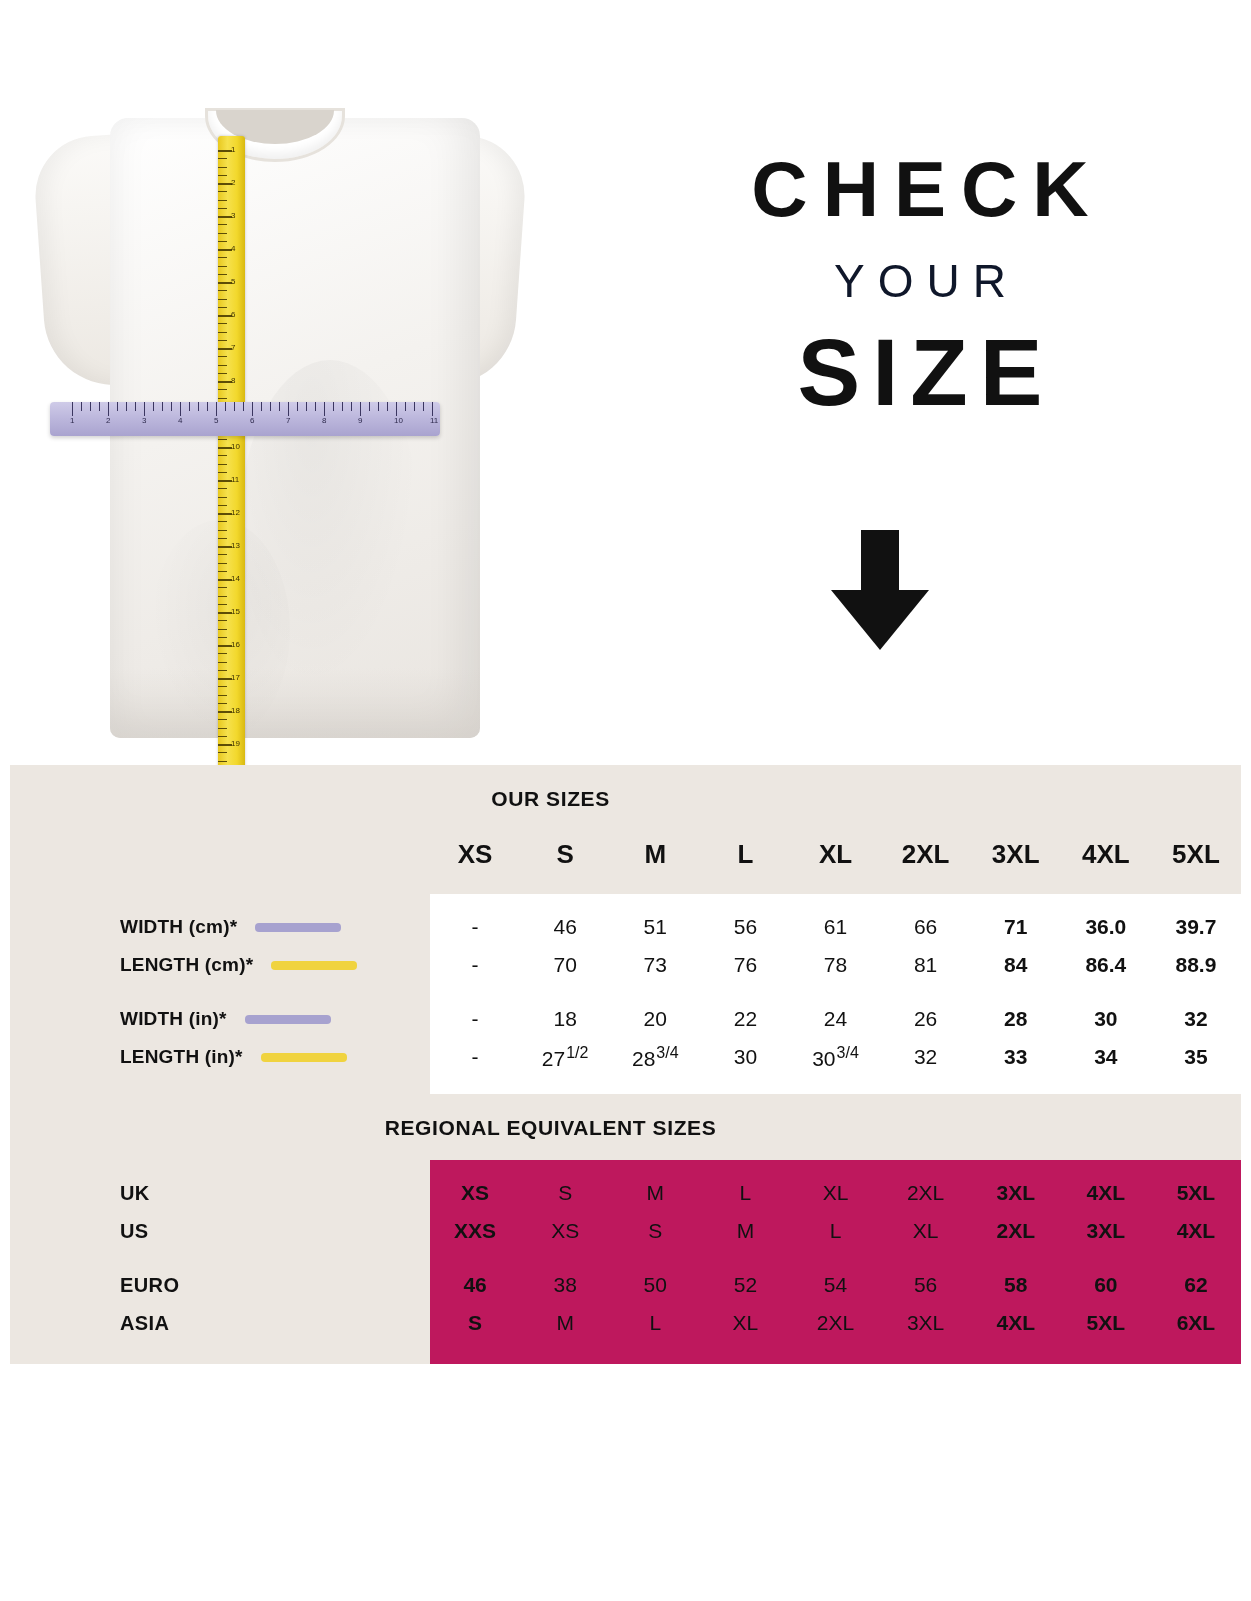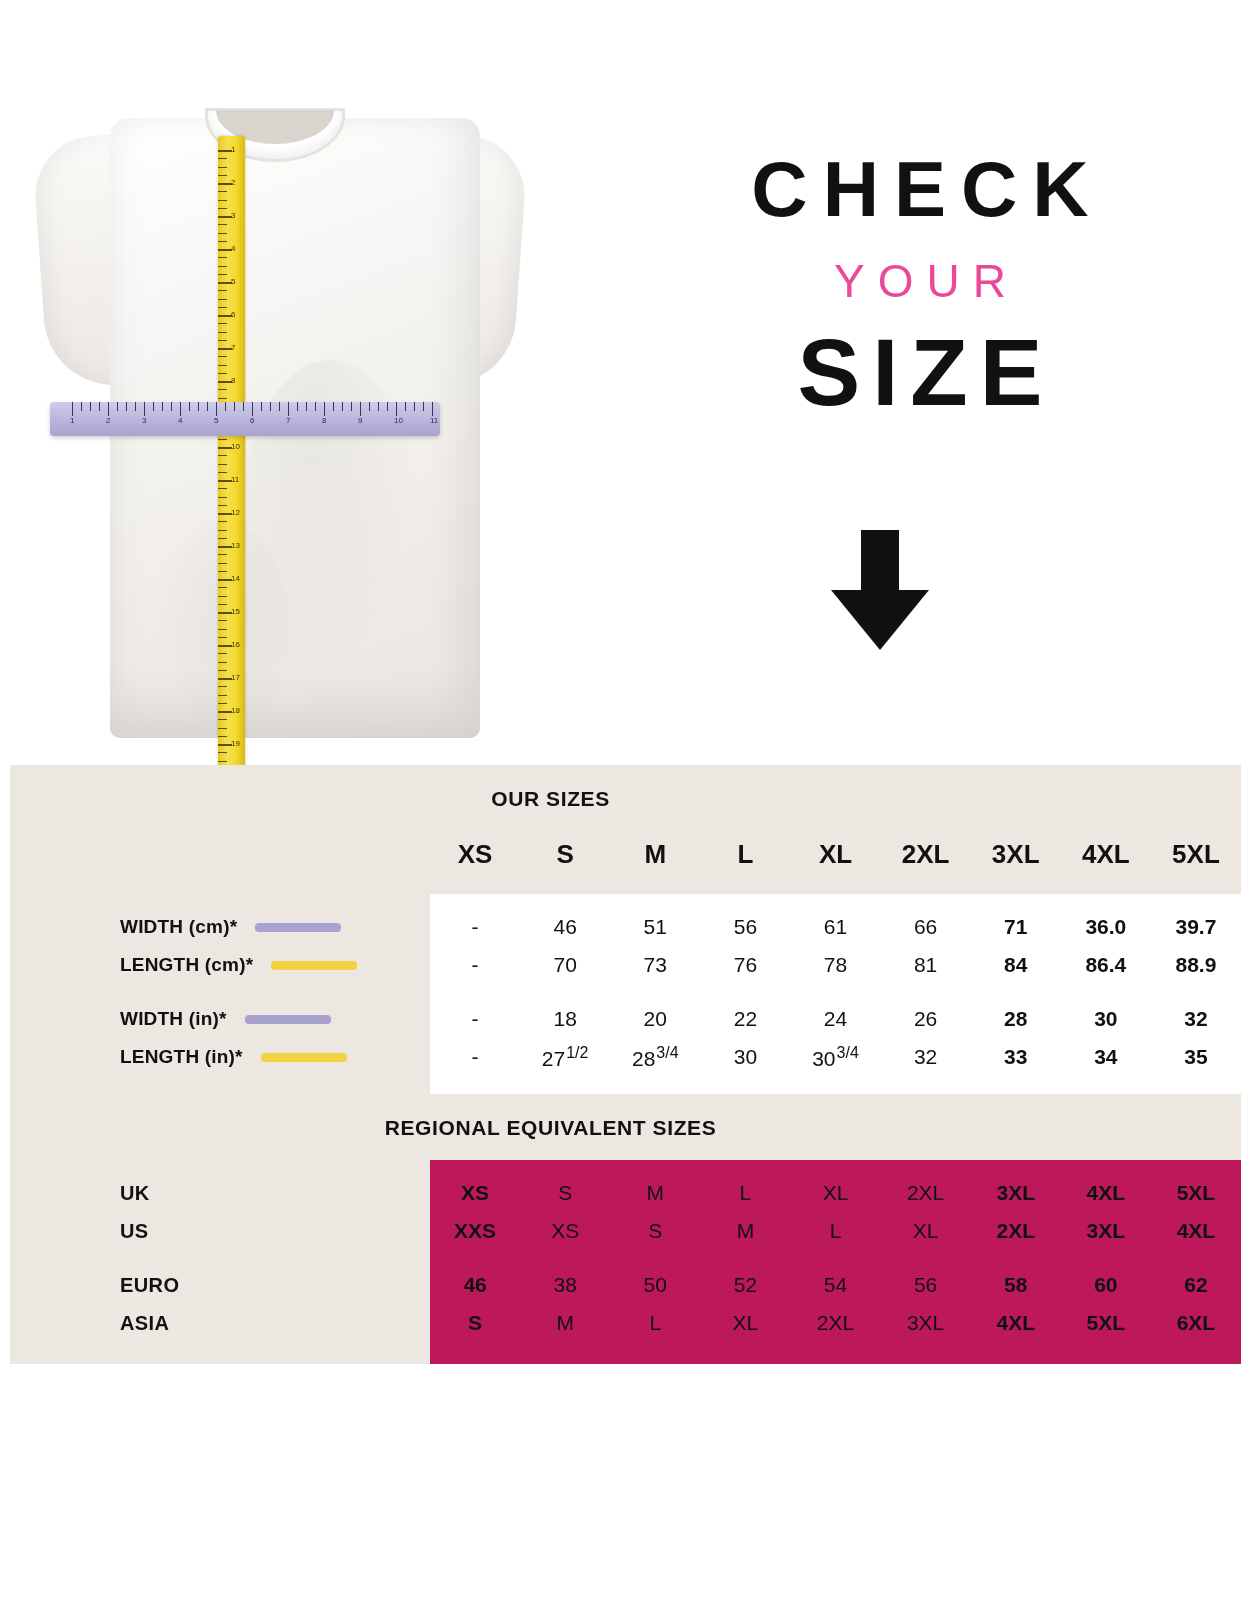--- a/index.html
+++ b/index.html
@@ -166,21 +166,21 @@
     font-weight: bold;
     letter-spacing: 15px;
     color: #111111;
     line-height: 1;
     margin-left: 15px;
   }
   .hl-your {
     font-size: 46px;
     font-weight: normal;
     letter-spacing: 13px;
-    color: #ec4899;
+    color: #0f172a;
     line-height: 1;
     margin-top: 30px;
     margin-left: 13px;
   }
   .hl-size {
     font-size: 94px;
     font-weight: bold;
     letter-spacing: 12px;
     color: #111111;
     line-height: 1;

